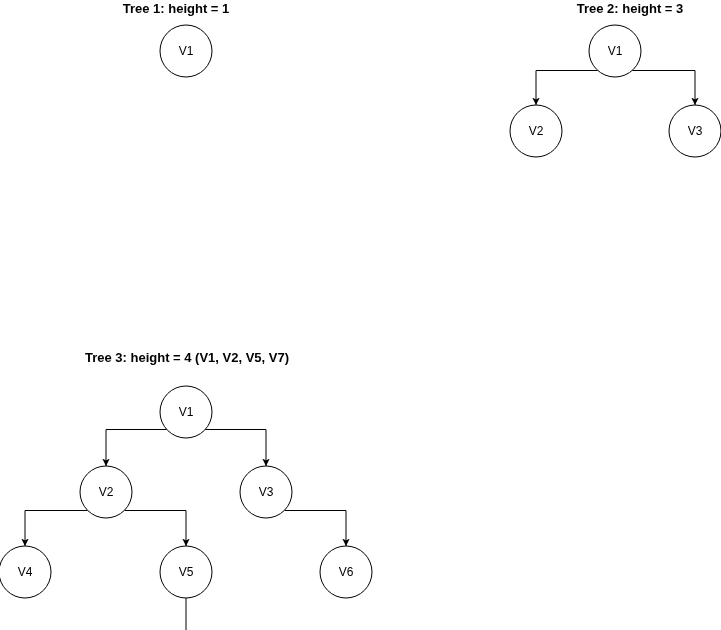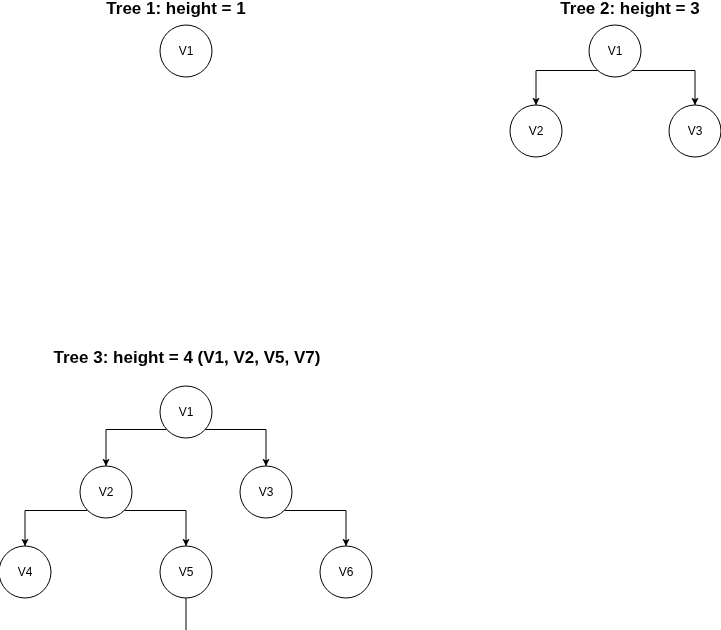--- a/index.html
+++ b/index.html
@@ -7,21 +7,21 @@
     position: relative;
     width: 721px;
     height: 630px;
     background: #ffffff;
     overflow: hidden;
     font-family: "Liberation Sans", sans-serif;
   }
   .tree-title {
     position: absolute;
     transform: translateX(-50%);
-    font-size: 17px;
+    font-size: 13px;
     font-weight: bold;
     color: #000000;
     white-space: nowrap;
     line-height: 17px;
   }
   #diagram {
     position: absolute;
     left: 0;
     top: 0;
   }

